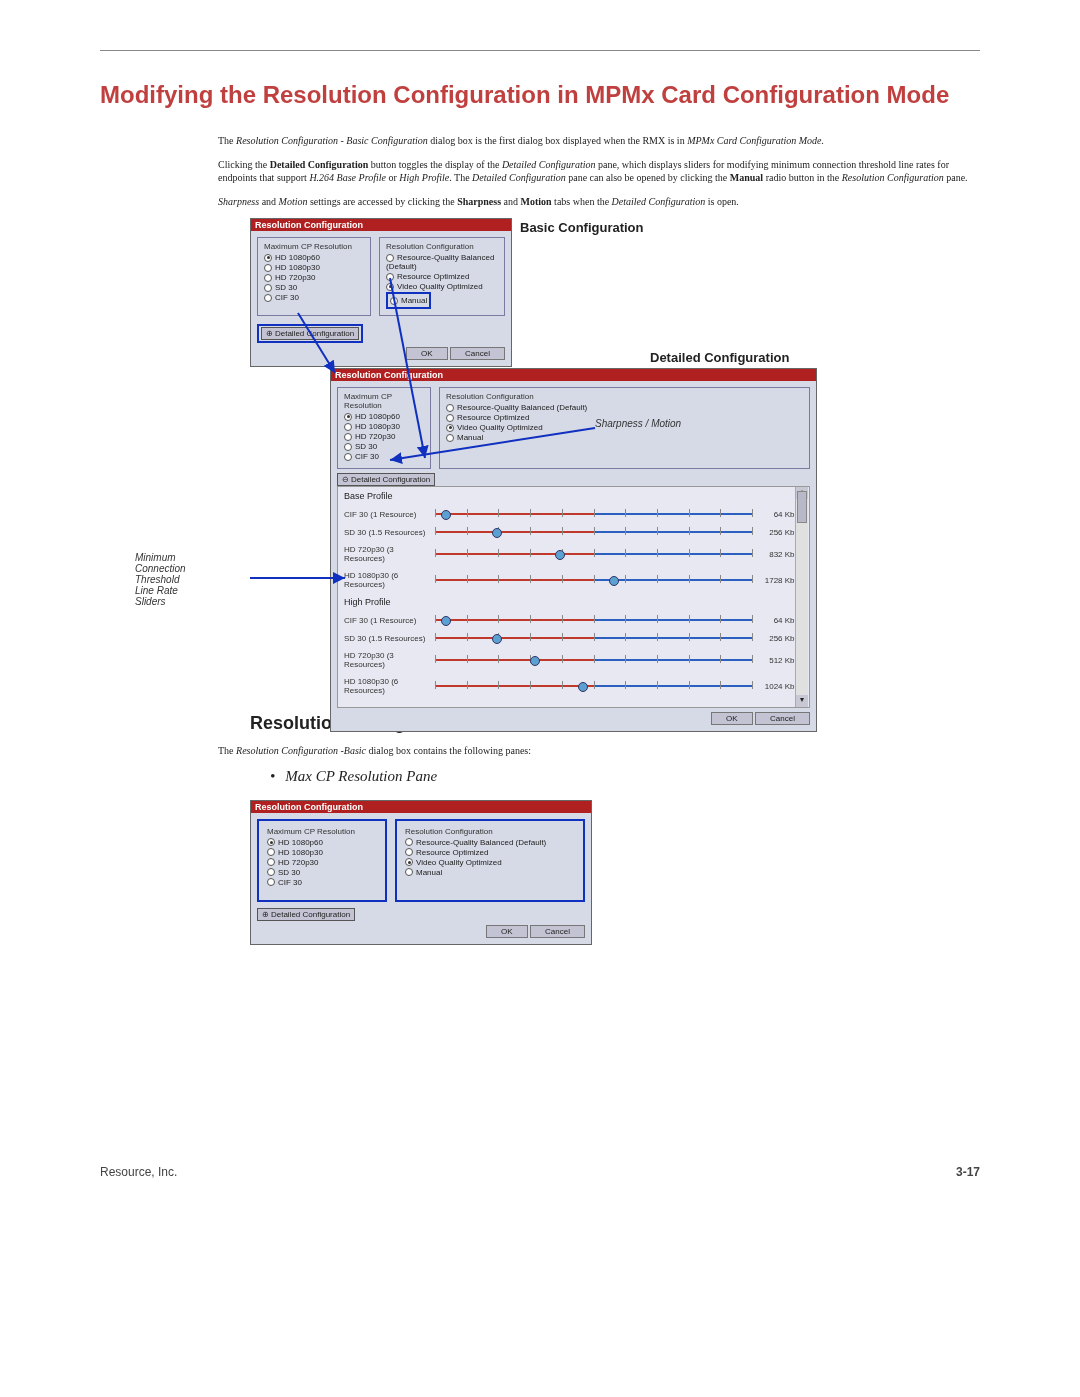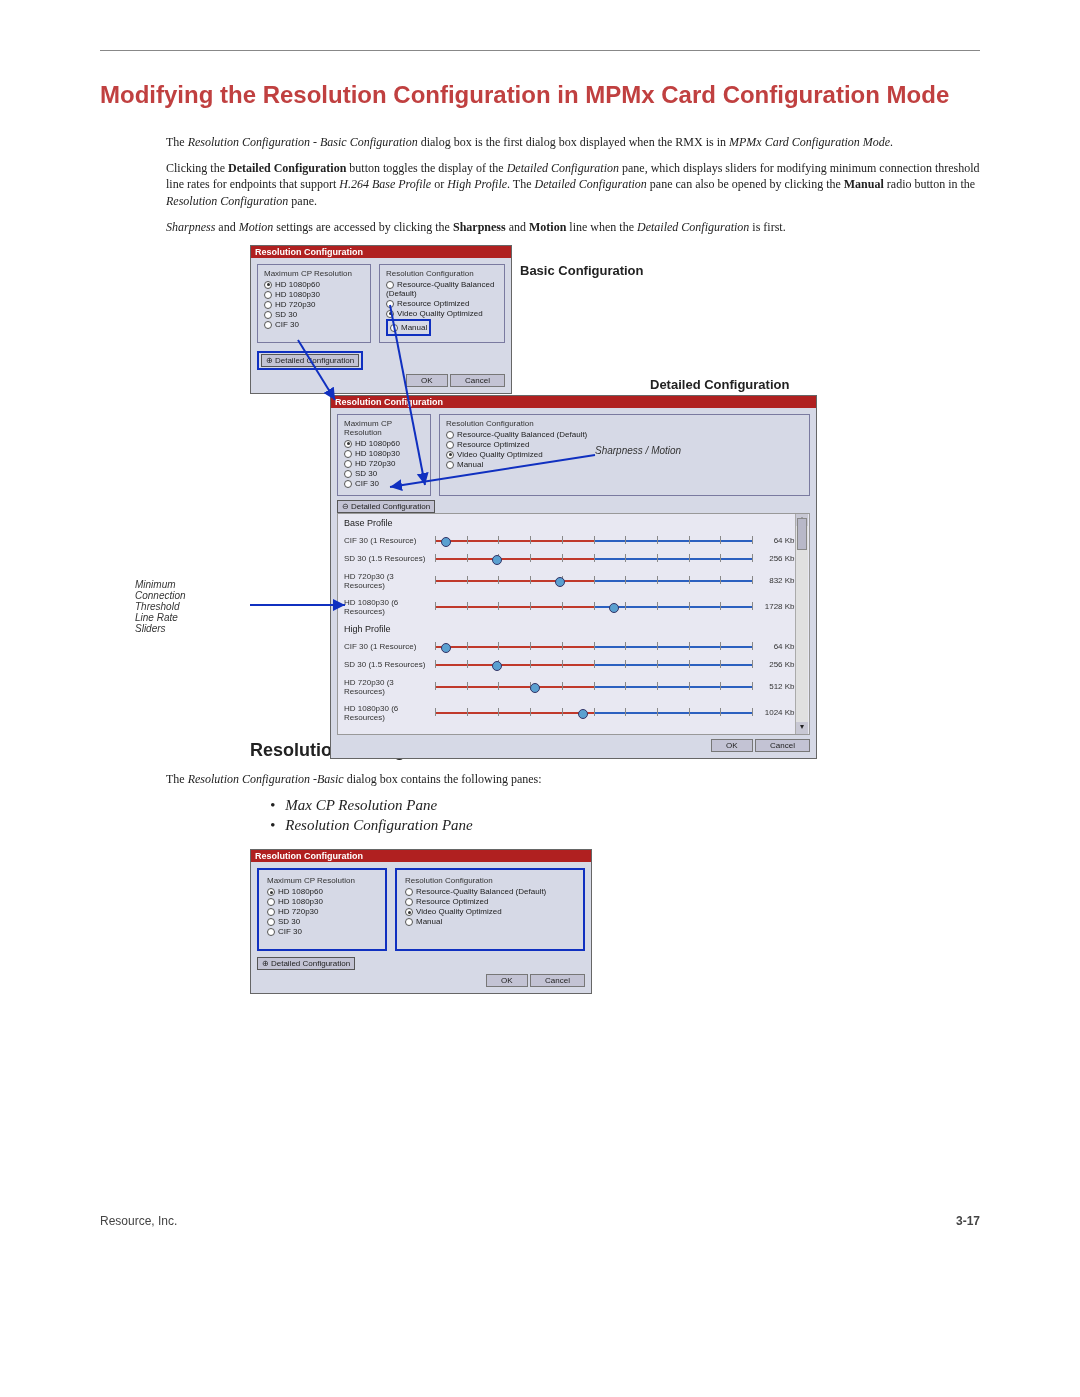--- a/index.html
+++ b/index.html
@@ -27,22 +27,22 @@
     margin-bottom: 30px;
   }
   h1.title {
     font-family: Arial, Helvetica, sans-serif;
     font-size: 24px;
     font-weight: bold;
     color: #c04040;
     margin: 10px 0 25px 0;
   }
   .body-text {
-    margin-left: 66px;
-    font-size: 12px;
+    margin-left: 118px;
+    font-size: 10px;
     line-height: 1.35;
     color: #222;
   }
   .body-text p { margin: 0 0 10px 0; }
   .body-text i { font-style: italic; }
   .body-text b { font-weight: bold; }
   h2.subhead {
     font-family: Arial, Helvetica, sans-serif;
     font-size: 18px;
     font-weight: bold;
@@ -156,21 +156,21 @@
   <h1 class="title">Modifying the Resolution Configuration in MPMx Card Configuration Mode</h1>
 
   <div class="body-text">
     <p>
       <span>The </span><i>Resolution Configuration - Basic Configuration</i><span> dialog box is the first dialog box displayed when the RMX is in </span><i>MPMx Card Configuration Mode.</i>
     </p>
     <p>
       <span>Clicking the </span><b>Detailed Configuration</b><span> button toggles the display of the </span><i>Detailed Configuration</i><span> pane, which displays sliders for modifying minimum connection threshold line rates for endpoints that support </span><i>H.264 Base Profile</i><span> or </span><i>High Profile</i><span>. The </span><i>Detailed Configuration</i><span> pane can also be opened by clicking the </span><b>Manual</b><span> radio button in the </span><i>Resolution Configuration</i><span> pane.</span>
     </p>
     <p>
-      <i>Sharpness</i><span> and </span><i>Motion</i><span> settings are accessed by clicking the </span><b>Sharpness</b><span> and </span><b>Motion</b><span> line when the </span><i>Detailed Configuration</i><span> is first.</span>
+      <i>Sharpness</i><span> and </span><i>Motion</i><span> settings are accessed by clicking the </span><b>Sharpness</b><span> and </span><b>Motion</b><span> tabs when the </span><i>Detailed Configuration</i><span> is open.</span>
     </p>
   </div>
 
   <div class="figure-zone" style="height:470px;">
 
     <div class="dlg" style="position:absolute; left:0; top:0; width:260px;">
       <div class="titlebar">Resolution Configuration</div>
       <div class="content">
         <div class="two-col">
           <div class="grp" style="width:100px;">
@@ -194,21 +194,21 @@
         <span class="highlight-box" style="margin-top:4px;">
           <span class="collapse-btn">⊕ <span>Detailed Configuration</span></span>
         </span>
         <div class="btnrow">
           <span class="btn">OK</span>
           <span class="btn">Cancel</span>
         </div>
       </div>
     </div>
 
-    <span class="callout-bold" style="position:absolute; left:270px; top:18px;">Basic Configuration</span>
+    <span class="callout-bold" style="position:absolute; left:270px; top:2px;">Basic Configuration</span>
     <span class="callout-bold" style="position:absolute; left:400px; top:132px;">Detailed Configuration</span>
 
     <div class="dlg" style="position:absolute; left:80px; top:150px; width:485px;">
       <div class="titlebar">Resolution Configuration</div>
       <div class="content" style="position:relative;">
         <div class="two-col">
           <div class="grp" style="width:80px;">
             <div class="legend">Maximum CP Resolution</div>
             <span class="radio-row sel"><span class="dot"></span><span>HD 1080p60</span></span>
             <span class="radio-row"><span class="dot"></span><span>HD 1080p30</span></span>
@@ -431,21 +431,20 @@
   </div>
 
   <h2 class="subhead">Resolution Configuration - Basic</h2>
   <div class="body-text">
     <p>
       <span>The </span><i>Resolution Configuration -Basic</i><span> dialog box contains the following panes:</span>
     </p>
   </div>
   <ul class="bullets">
     <li>Max CP Resolution Pane</li>
-    <li>Resolution Configuration Pane</li>
   </ul>
 
   <div class="figure-zone">
     <div class="dlg" style="width:340px;">
       <div class="titlebar">Resolution Configuration</div>
       <div class="content">
         <div class="two-col">
           <div class="highlight-box" style="padding:2px;">
             <div class="grp" style="width:110px;border:none;">
               <div class="legend">Maximum CP Resolution</div>

